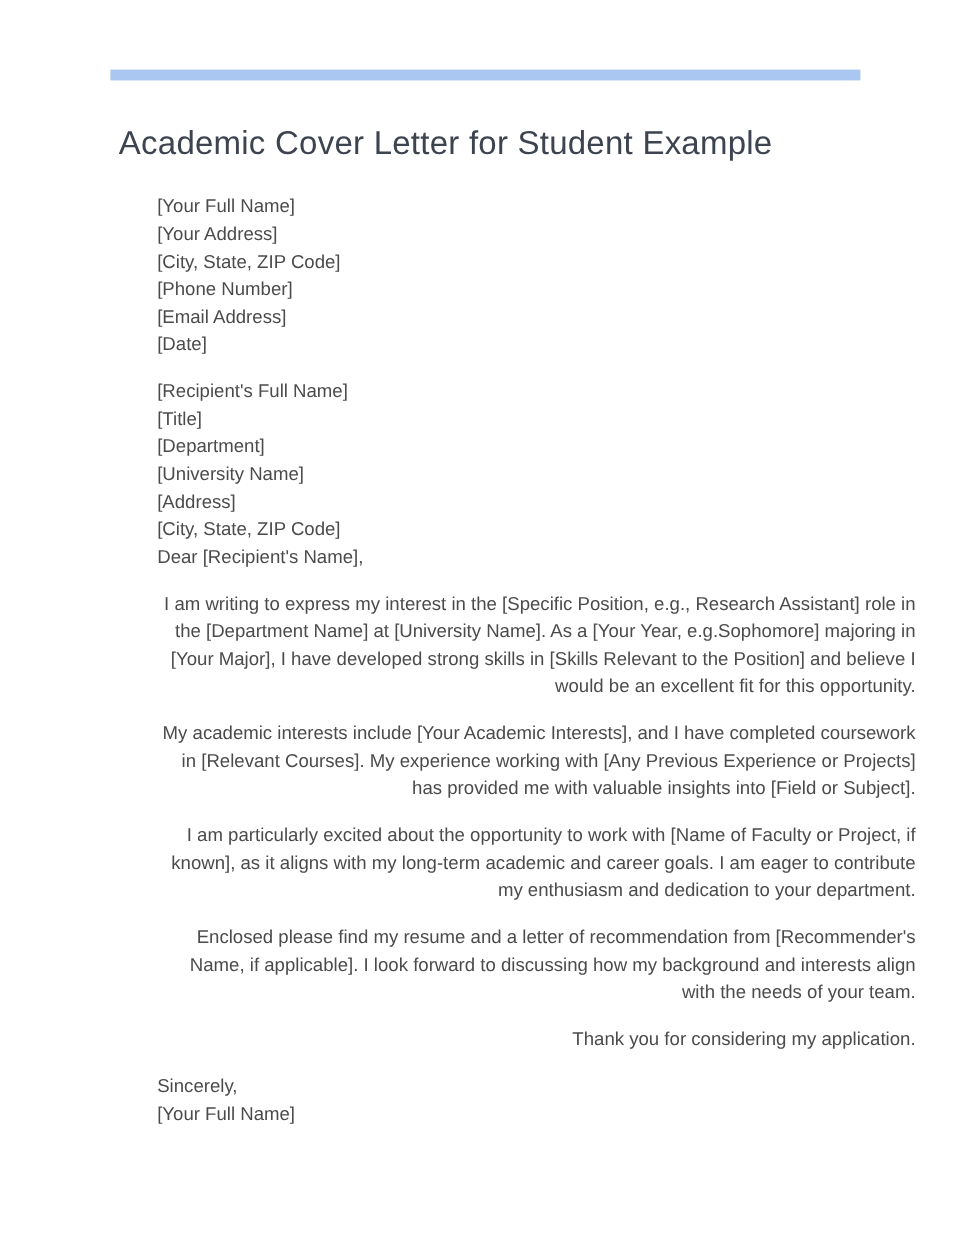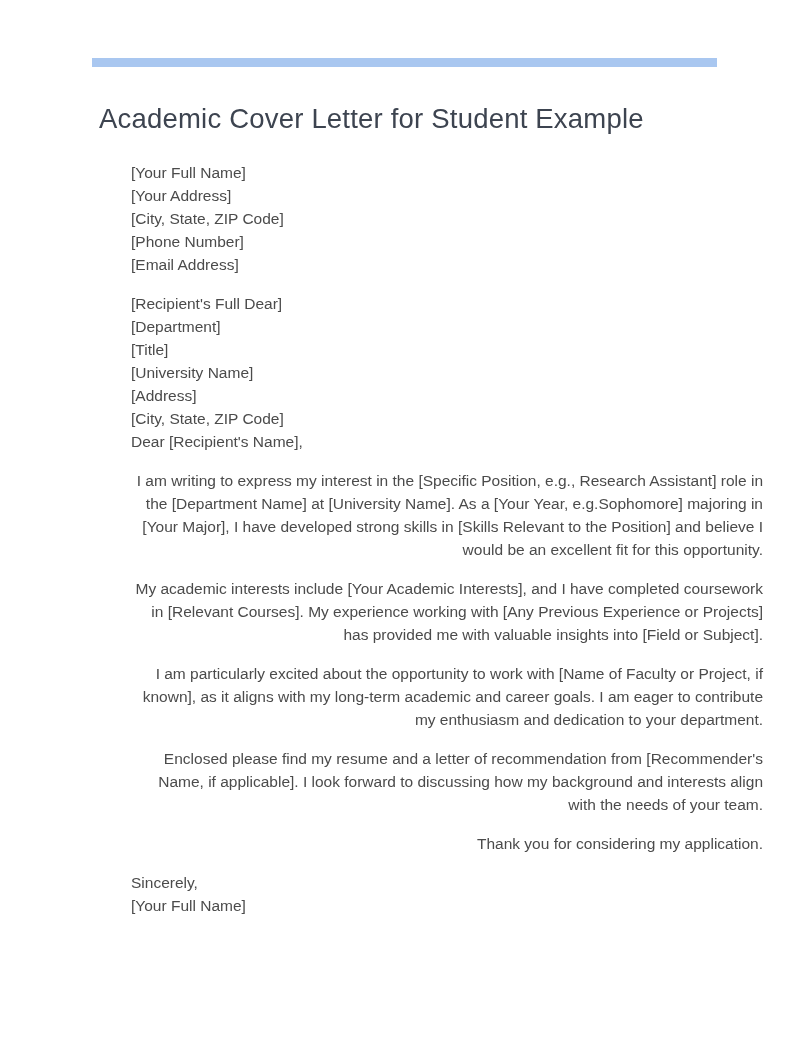--- a/index.html
+++ b/index.html
@@ -70,26 +70,27 @@
   <h1 class="doc-title">Academic Cover Letter for Student Example</h1>
 
   <div class="letter">
 
     <div class="block">
       <span class="line">[Your Full Name]</span>
       <span class="line">[Your Address]</span>
       <span class="line">[City, State, ZIP Code]</span>
       <span class="line">[Phone Number]</span>
       <span class="line">[Email Address]</span>
+      <span class="line">[Date]</span>
     </div>
 
     <div class="block">
-      <span class="line">[Recipient's Full Dear]</span>
+      <span class="line">[Recipient's Full Name]</span>
+      <span class="line">[Title]</span>
       <span class="line">[Department]</span>
-      <span class="line">[Title]</span>
       <span class="line">[University Name]</span>
       <span class="line">[Address]</span>
       <span class="line">[City, State, ZIP Code]</span>
       <span class="line">Dear [Recipient's Name],</span>
     </div>
 
     <p class="block">I am writing to express my interest in the [Specific Position, e.g., Research Assistant] role in the [Department Name] at [University Name]. As a [Your Year, e.g.Sophomore] majoring in [Your Major], I have developed strong skills in [Skills Relevant to the Position] and believe I would be an excellent fit for this opportunity.</p>
 
     <p class="block">My academic interests include [Your Academic Interests], and I have completed coursework in [Relevant Courses]. My experience working with [Any Previous Experience or Projects] has provided me with valuable insights into [Field or Subject].</p>
 

